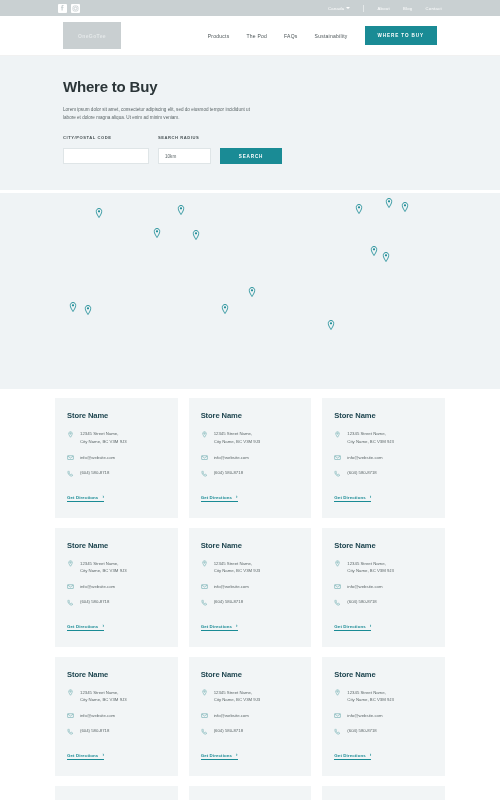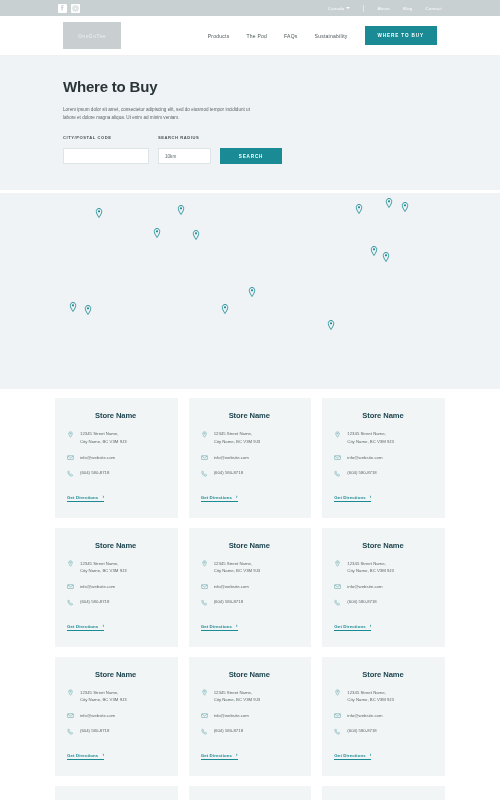--- a/index.html
+++ b/index.html
@@ -187,21 +187,20 @@
   .card {
     background: #f2f5f6;
     padding: 13px 12px 15px 12px;
   }
   .card h3 {
     font-size: 7.6px;
     font-weight: bold;
     color: #1f4650;
     letter-spacing: -0.1px;
     margin-bottom: 10px;
-    margin-left: 28px;
   }
   .info-line {
     display: flex;
     align-items: flex-start;
     gap: 6px;
     margin-bottom: 8px;
   }
   .info-icon {
     width: 7px;
     min-width: 7px;

